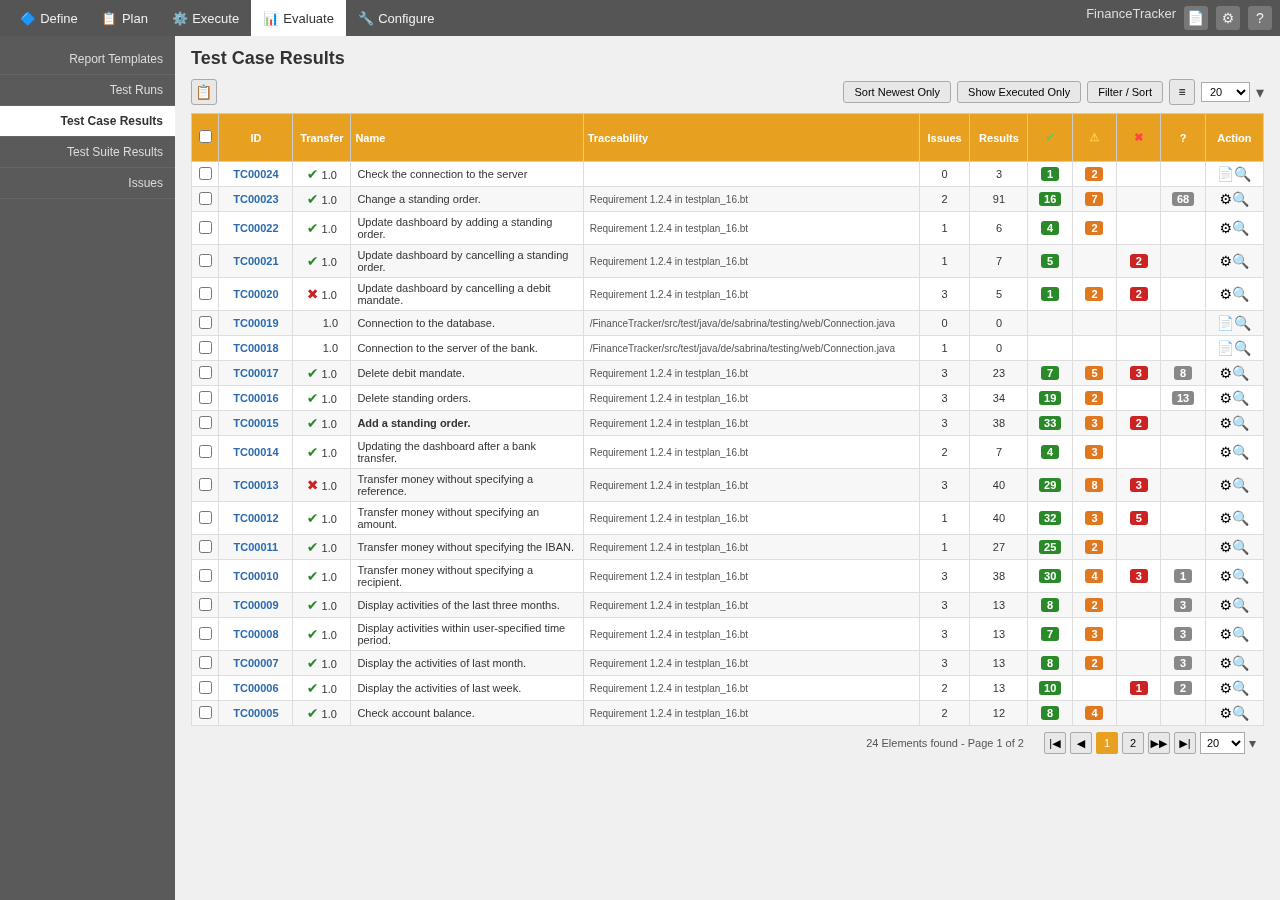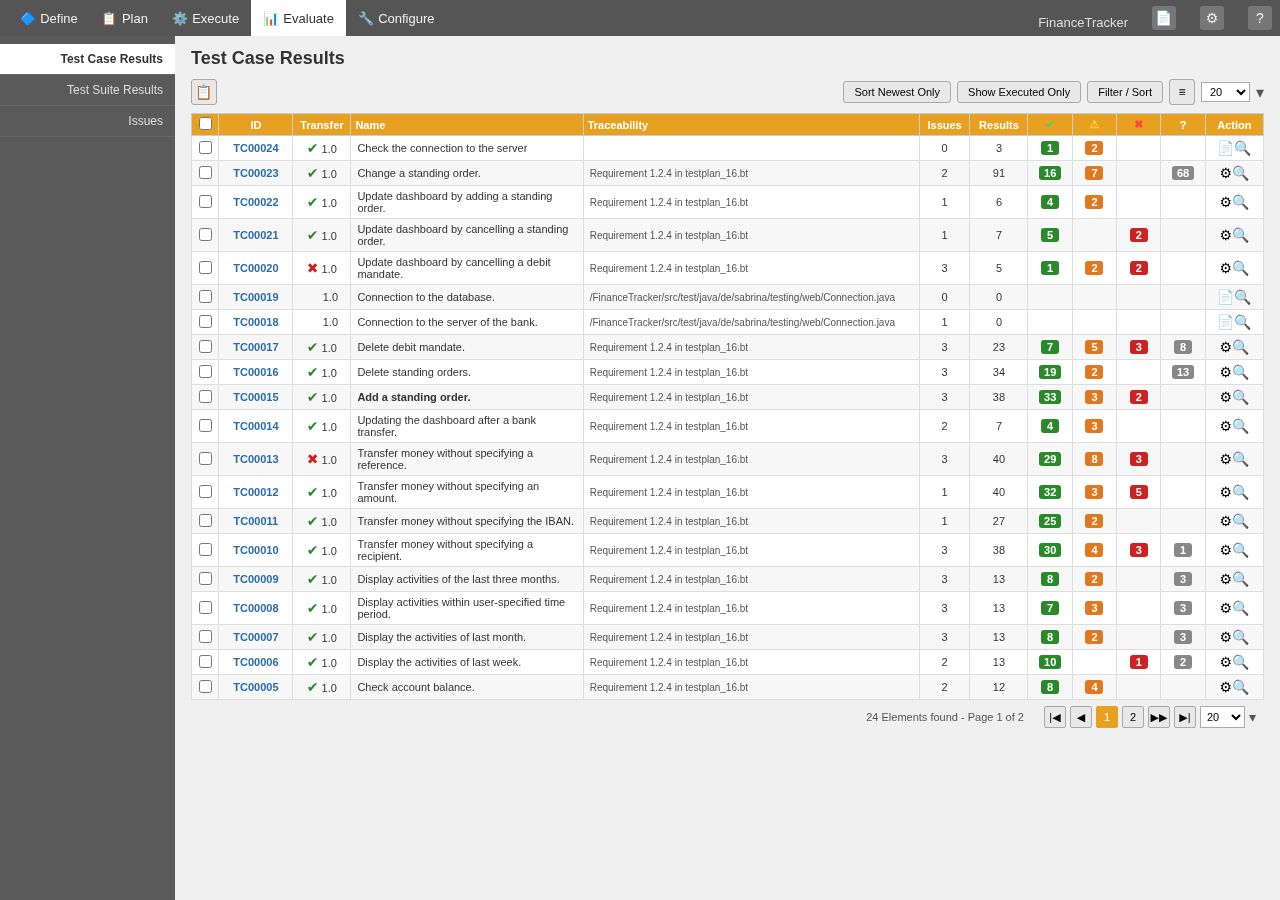--- a/index.html
+++ b/index.html
@@ -23,22 +23,22 @@
       font-size: 13px;
       gap: 4px;
     }
     .top-nav-item.active {
       background: #fff;
       color: #333;
     }
     .top-nav-right {
       margin-left: auto;
       display: flex;
-      align-items: flex-end;
-      gap: 24px;
+      align-items: flex-start;
+      gap: 8px;
       color: #eee;
       font-size: 12px;
     }
     .top-nav-right .icon-btn {
       width: 24px; height: 24px;
       background: #777;
       border: none;
       border-radius: 3px;
       color: #eee;
       cursor: pointer;
@@ -129,21 +129,21 @@
     
     .data-table {
       width: 100%;
       border-collapse: collapse;
       background: #fff;
       font-size: 11px;
     }
     .data-table th {
       background: #e8a020;
       color: #fff;
-      padding: 3px 4px;
+      padding: 16px 4px;
       text-align: center;
       border: 1px solid #ccc;
       font-weight: bold;
       font-size: 11px;
     }
     .data-table th.text-left { text-align: left; }
     .data-table td {
       padding: 4px 6px;
       border: 1px solid #ddd;
       vertical-align: middle;
@@ -244,20 +244,26 @@
     <span style="font-size:13px;color:#ddd;">FinanceTracker</span>
     <button class="icon-btn">📄</button>
     <button class="icon-btn">⚙</button>
     <button class="icon-btn">?</button>
   </div>
 </div>
 
 <div class="layout">
 
   <div class="sidebar">
+    <div class="sidebar-item">
+      <span>Report Templates</span>
+    </div>
+    <div class="sidebar-item">
+      <span>Test Runs</span>
+    </div>
     <div class="sidebar-item active">
       <span>Test Case Results</span>
     </div>
     <div class="sidebar-item">
       <span>Test Suite Results</span>
     </div>
     <div class="sidebar-item">
       <span>Issues</span>
     </div>
   </div>

